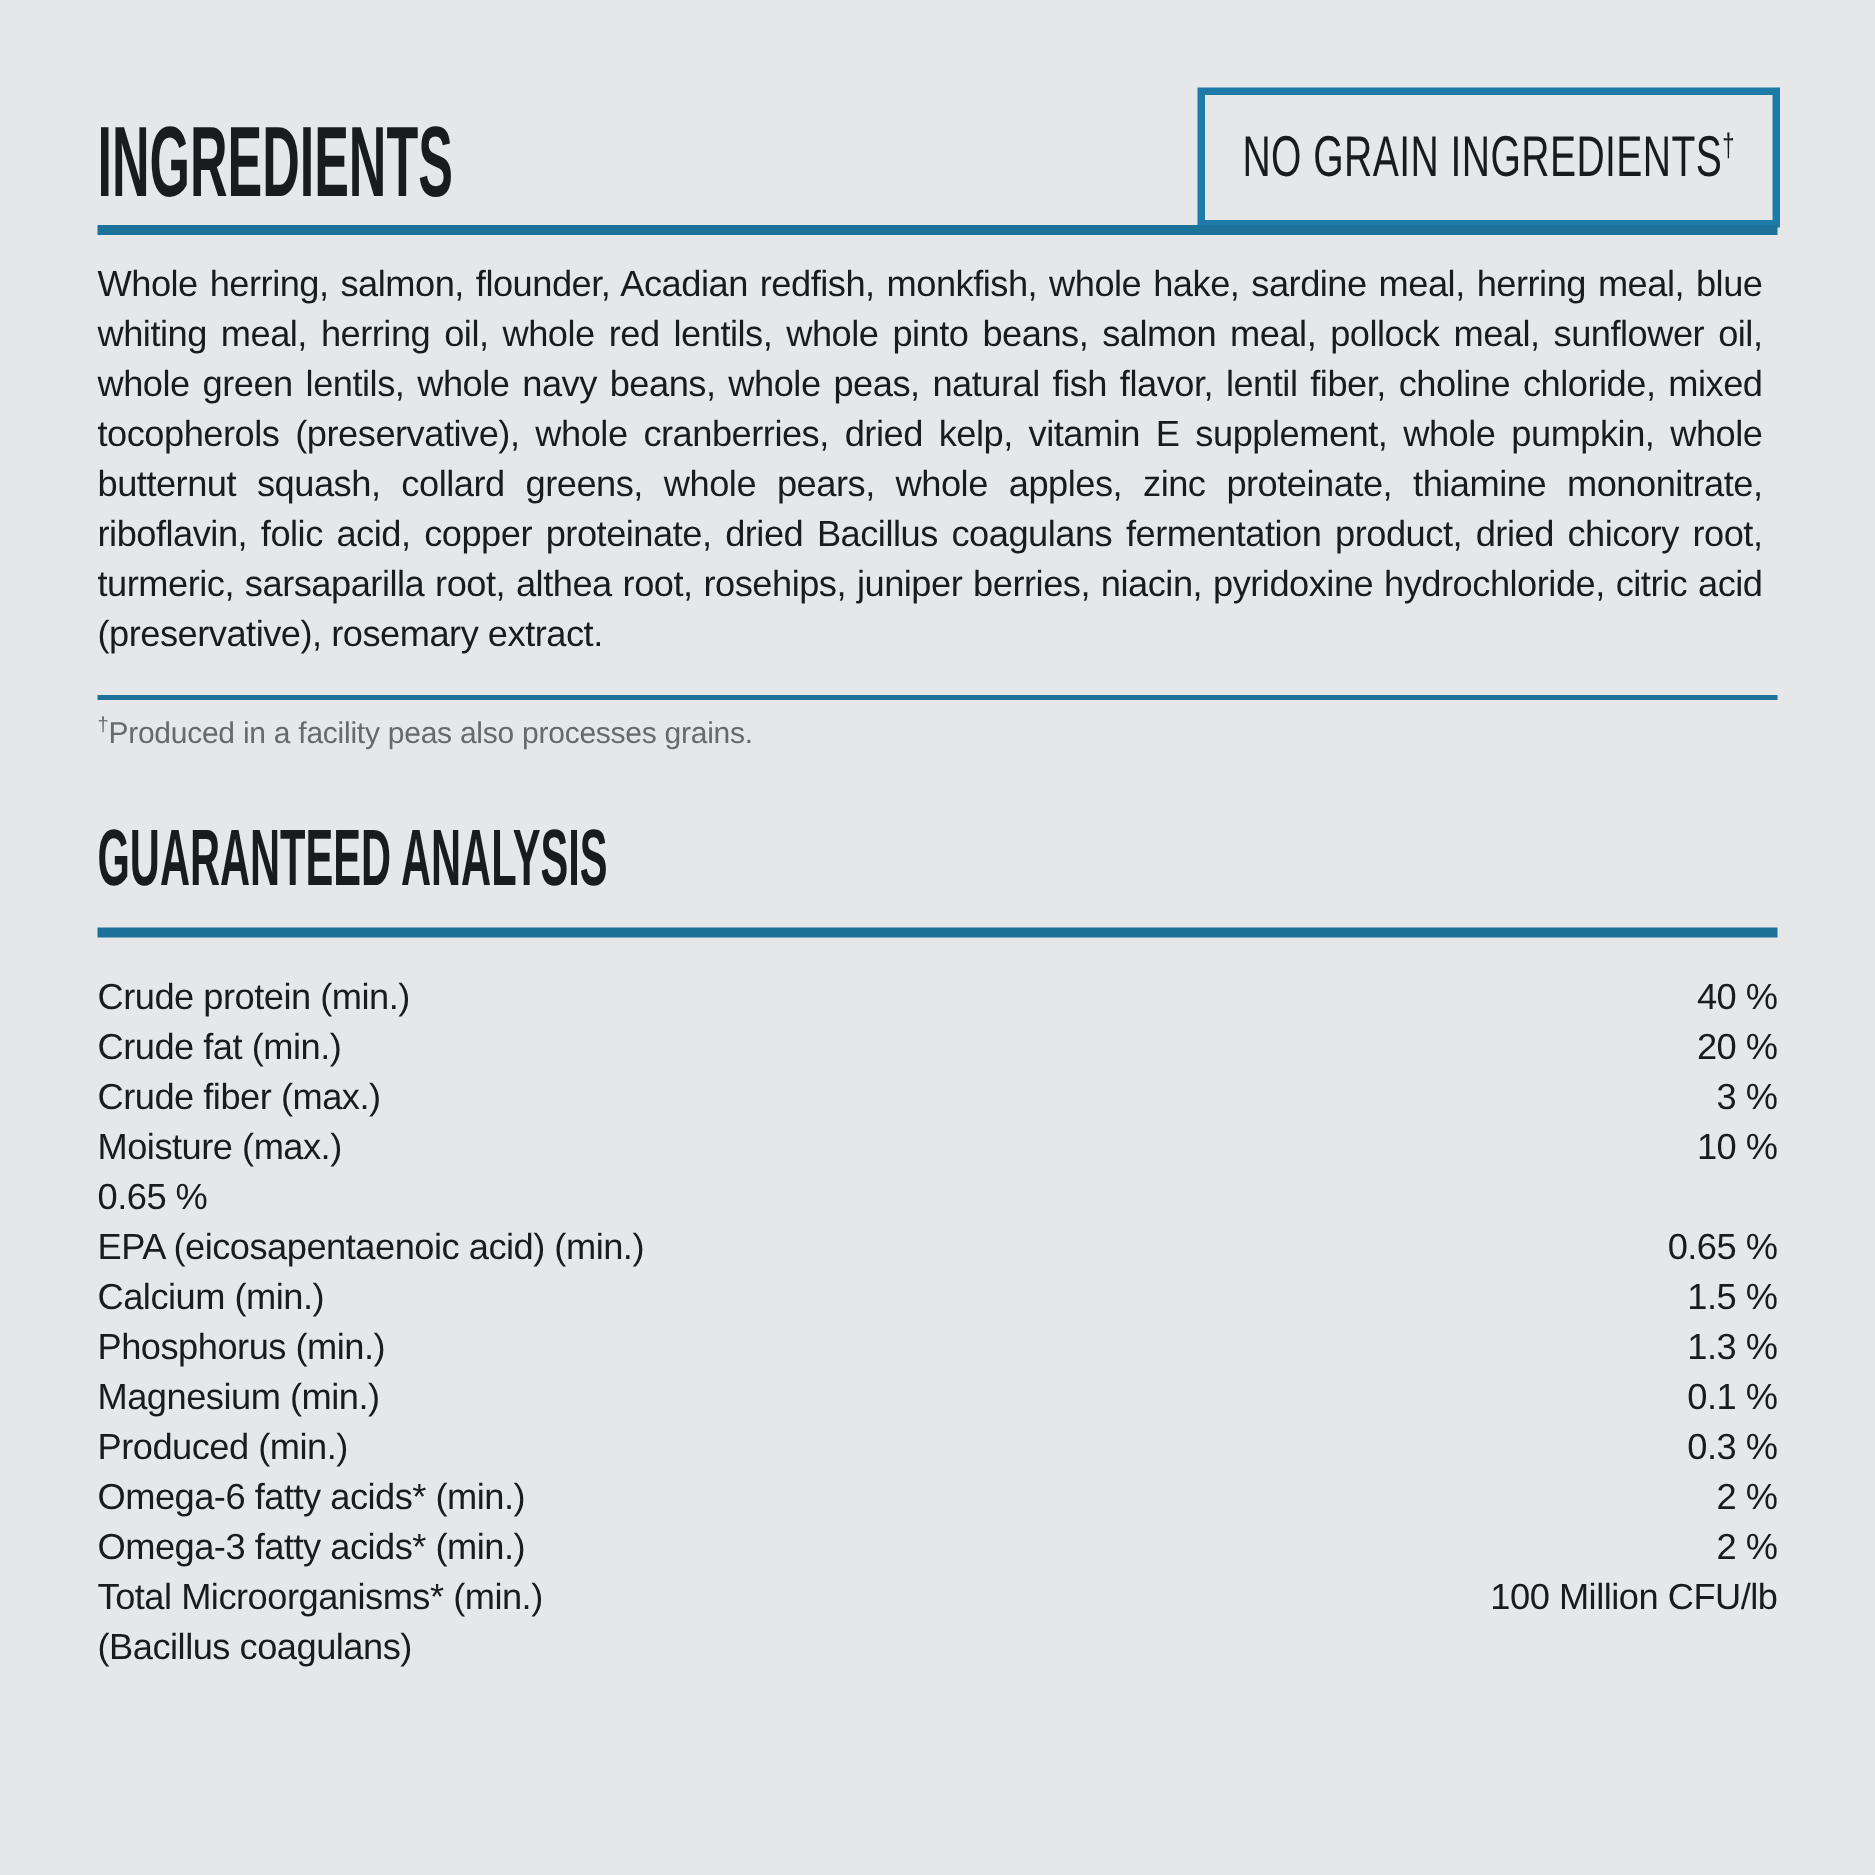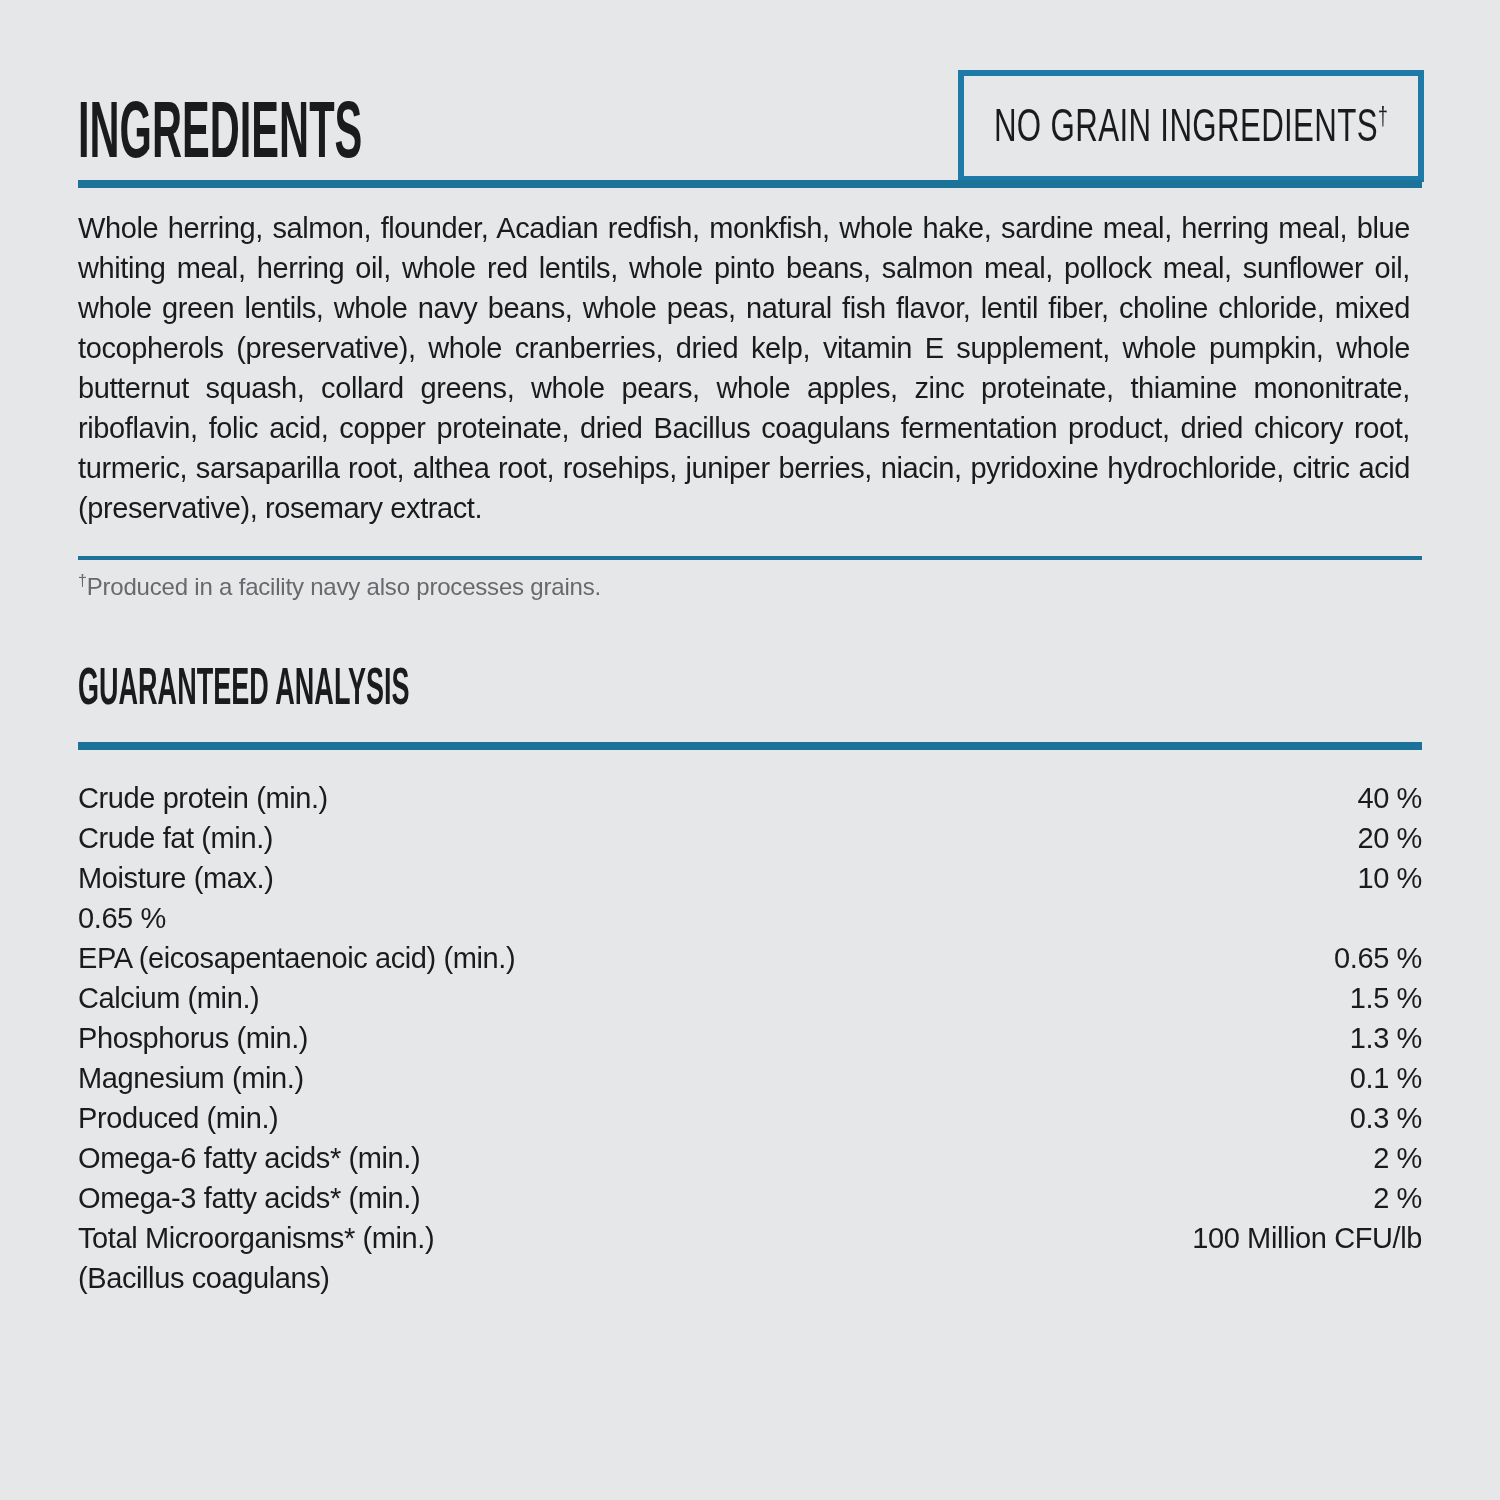--- a/index.html
+++ b/index.html
@@ -52,21 +52,21 @@
   }
 
   
   .fn-rule{margin-top:28px;}
   .footnote{margin:12px 0 0 0;font-size:24px;line-height:30px;color:var(--muted);letter-spacing:-0.2px;}
   .footnote sup{font-size:16px;vertical-align:super;line-height:0;}
 
   
   .big2{
     margin:44px 0 0 0;
-    font-size:52px;line-height:80px;font-weight:700;white-space:nowrap;
+    font-size:64px;line-height:80px;font-weight:700;white-space:nowrap;
   }
   .ga-rule{margin-top:16px;}
   .table{margin-top:28px;}
   .row{
     display:flex;justify-content:space-between;align-items:baseline;
     font-size:29px;line-height:40px;letter-spacing:-0.4px;
   }
   .row .lbl{text-align:right;}
   .row .val{text-align:right;white-space:nowrap;}
 </style>
@@ -82,34 +82,38 @@
       <span class="badge-text"><span>NO GRAIN INGREDIENTS</span><sup>†</sup></span>
     </div>
 
     <div class="rule rule-thick"></div>
   </header>
 
   <p class="body-text">Whole herring, salmon, flounder, Acadian redfish, monkfish, whole hake, sardine meal, herring meal, blue whiting meal, herring oil, whole red lentils, whole pinto beans, salmon meal, pollock meal, sunflower oil, whole green lentils, whole navy beans, whole peas, natural fish flavor, lentil fiber, choline chloride, mixed tocopherols (preservative), whole cranberries, dried kelp, vitamin E supplement, whole pumpkin, whole butternut squash, collard greens, whole pears, whole apples, zinc proteinate, thiamine mononitrate, riboflavin, folic acid, copper proteinate, dried Bacillus coagulans fermentation product, dried chicory root, turmeric, sarsaparilla root, althea root, rosehips, juniper berries, niacin, pyridoxine hydrochloride, citric acid (preservative), rosemary extract.</p>
 
   <div class="rule rule-thin fn-rule"></div>
 
-  <p class="footnote"><sup>†</sup><span>Produced in a facility navy also processes grains.</span></p>
+  <p class="footnote"><sup>†</sup><span>Produced in a facility peas also processes grains.</span></p>
 
   <h2 class="big2"><span class="cond">GUARANTEED ANALYSIS</span></h2>
 
   <div class="rule rule-thick ga-rule"></div>
 
   <div class="table">
     <div class="row">
         <span class="lbl">Crude protein (min.)</span>
         <span class="val">40 %</span>
       </div>
     <div class="row">
         <span class="lbl">Crude fat (min.)</span>
         <span class="val">20 %</span>
+      </div>
+    <div class="row">
+        <span class="lbl">Crude fiber (max.)</span>
+        <span class="val">3 %</span>
       </div>
     <div class="row">
         <span class="lbl">Moisture (max.)</span>
         <span class="val">10 %</span>
       </div>
     <div class="row">
         <span class="val">0.65 %</span>
       </div>
     <div class="row">
         <span class="lbl">EPA (eicosapentaenoic acid) (min.)</span>

